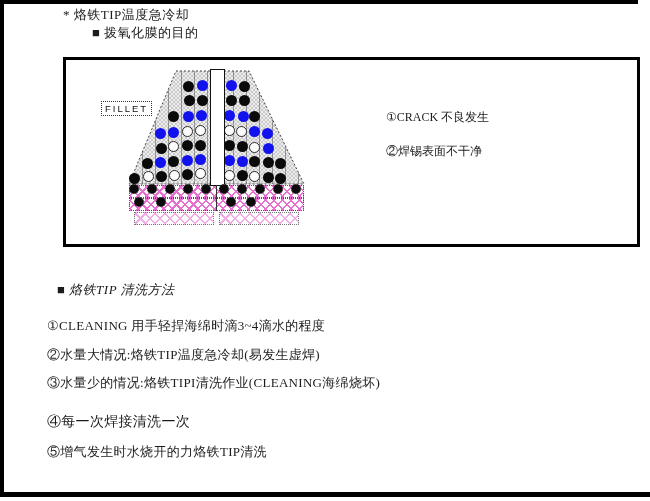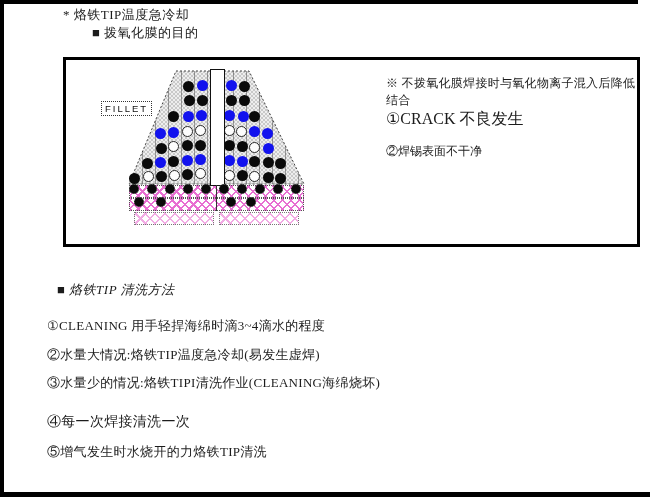--- a/index.html
+++ b/index.html
@@ -61,21 +61,21 @@
   .dot.band  { z-index:5; background:#0a0a0a; }
 
   .fillet-label {
     position:absolute; left:15px; top:36px;
     border:1px dotted #333; padding:1px 3px;
     font-family:"Liberation Sans","DejaVu Sans",sans-serif;
     font-size:9.5px; letter-spacing:2px; color:#111; background:#fff;
   }
 
   .box-note { left:320px; top:15px;  font-size:12px; letter-spacing:.3px; }
-  .issue-1  { left:320px; top:49px;  font-size:16px; }
+  .issue-1  { left:320px; top:49px;  font-size:12px; }
   .issue-2  { left:320px; top:83px;  font-size:12px; }
   .issue-3  { left:320px; top:117px; font-size:12px; }
 
   .method-heading { left:57px; top:281px; font-size:13px; letter-spacing:.5px;font-style:italic; }
   .step   { left:47px; font-size:13px; letter-spacing:.3px; }
   .step-0 { top:317px; }
   .step-1 { top:346px; }
   .step-2 { top:374px; }
   .step-3 { top:413px; font-size:14px; }
   .step-4 { top:443px; }
@@ -164,21 +164,20 @@
       <div class="dot band" style="left: 151px; top: 119px; width: 10px; height: 10px;"></div>
       <div class="dot band" style="left: 169px; top: 119px; width: 10px; height: 10px;"></div>
       <div class="dot band" style="left: 187px; top: 119px; width: 10px; height: 10px;"></div>
       <div class="dot band" style="left: 205px; top: 119px; width: 10px; height: 10px;"></div>
       <div class="dot band" style="left: 48px; top: 132px; width: 10px; height: 10px;"></div>
       <div class="dot band" style="left: 70px; top: 132px; width: 10px; height: 10px;"></div>
       <div class="dot band" style="left: 140px; top: 132px; width: 10px; height: 10px;"></div>
       <div class="dot band" style="left: 160px; top: 132px; width: 10px; height: 10px;"></div>
     </div>
 
-  <div class="abs box-note">※ 不拨氧化膜焊接时与氧化物离子混入后降低结合</div>
   <div class="abs issue-1">①CRACK 不良发生</div>
   <div class="abs issue-2">②焊锡表面不干净</div>
 </div>
 
 <div class="abs method-heading">■ 烙铁TIP 清洗方法</div>
 <div class="abs step step-0">①CLEANING 用手轻捍海绵时滴3~4滴水的程度</div>
 <div class="abs step step-1">②水量大情况:烙铁TIP温度急冷却(易发生虚焊)</div>
 <div class="abs step step-2">③水量少的情况:烙铁TIPI清洗作业(CLEANING海绵烧坏)</div>
 <div class="abs step step-3">④每一次焊接清洗一次</div>
 <div class="abs step step-4">⑤增气发生时水烧开的力烙铁TIP清洗</div>

